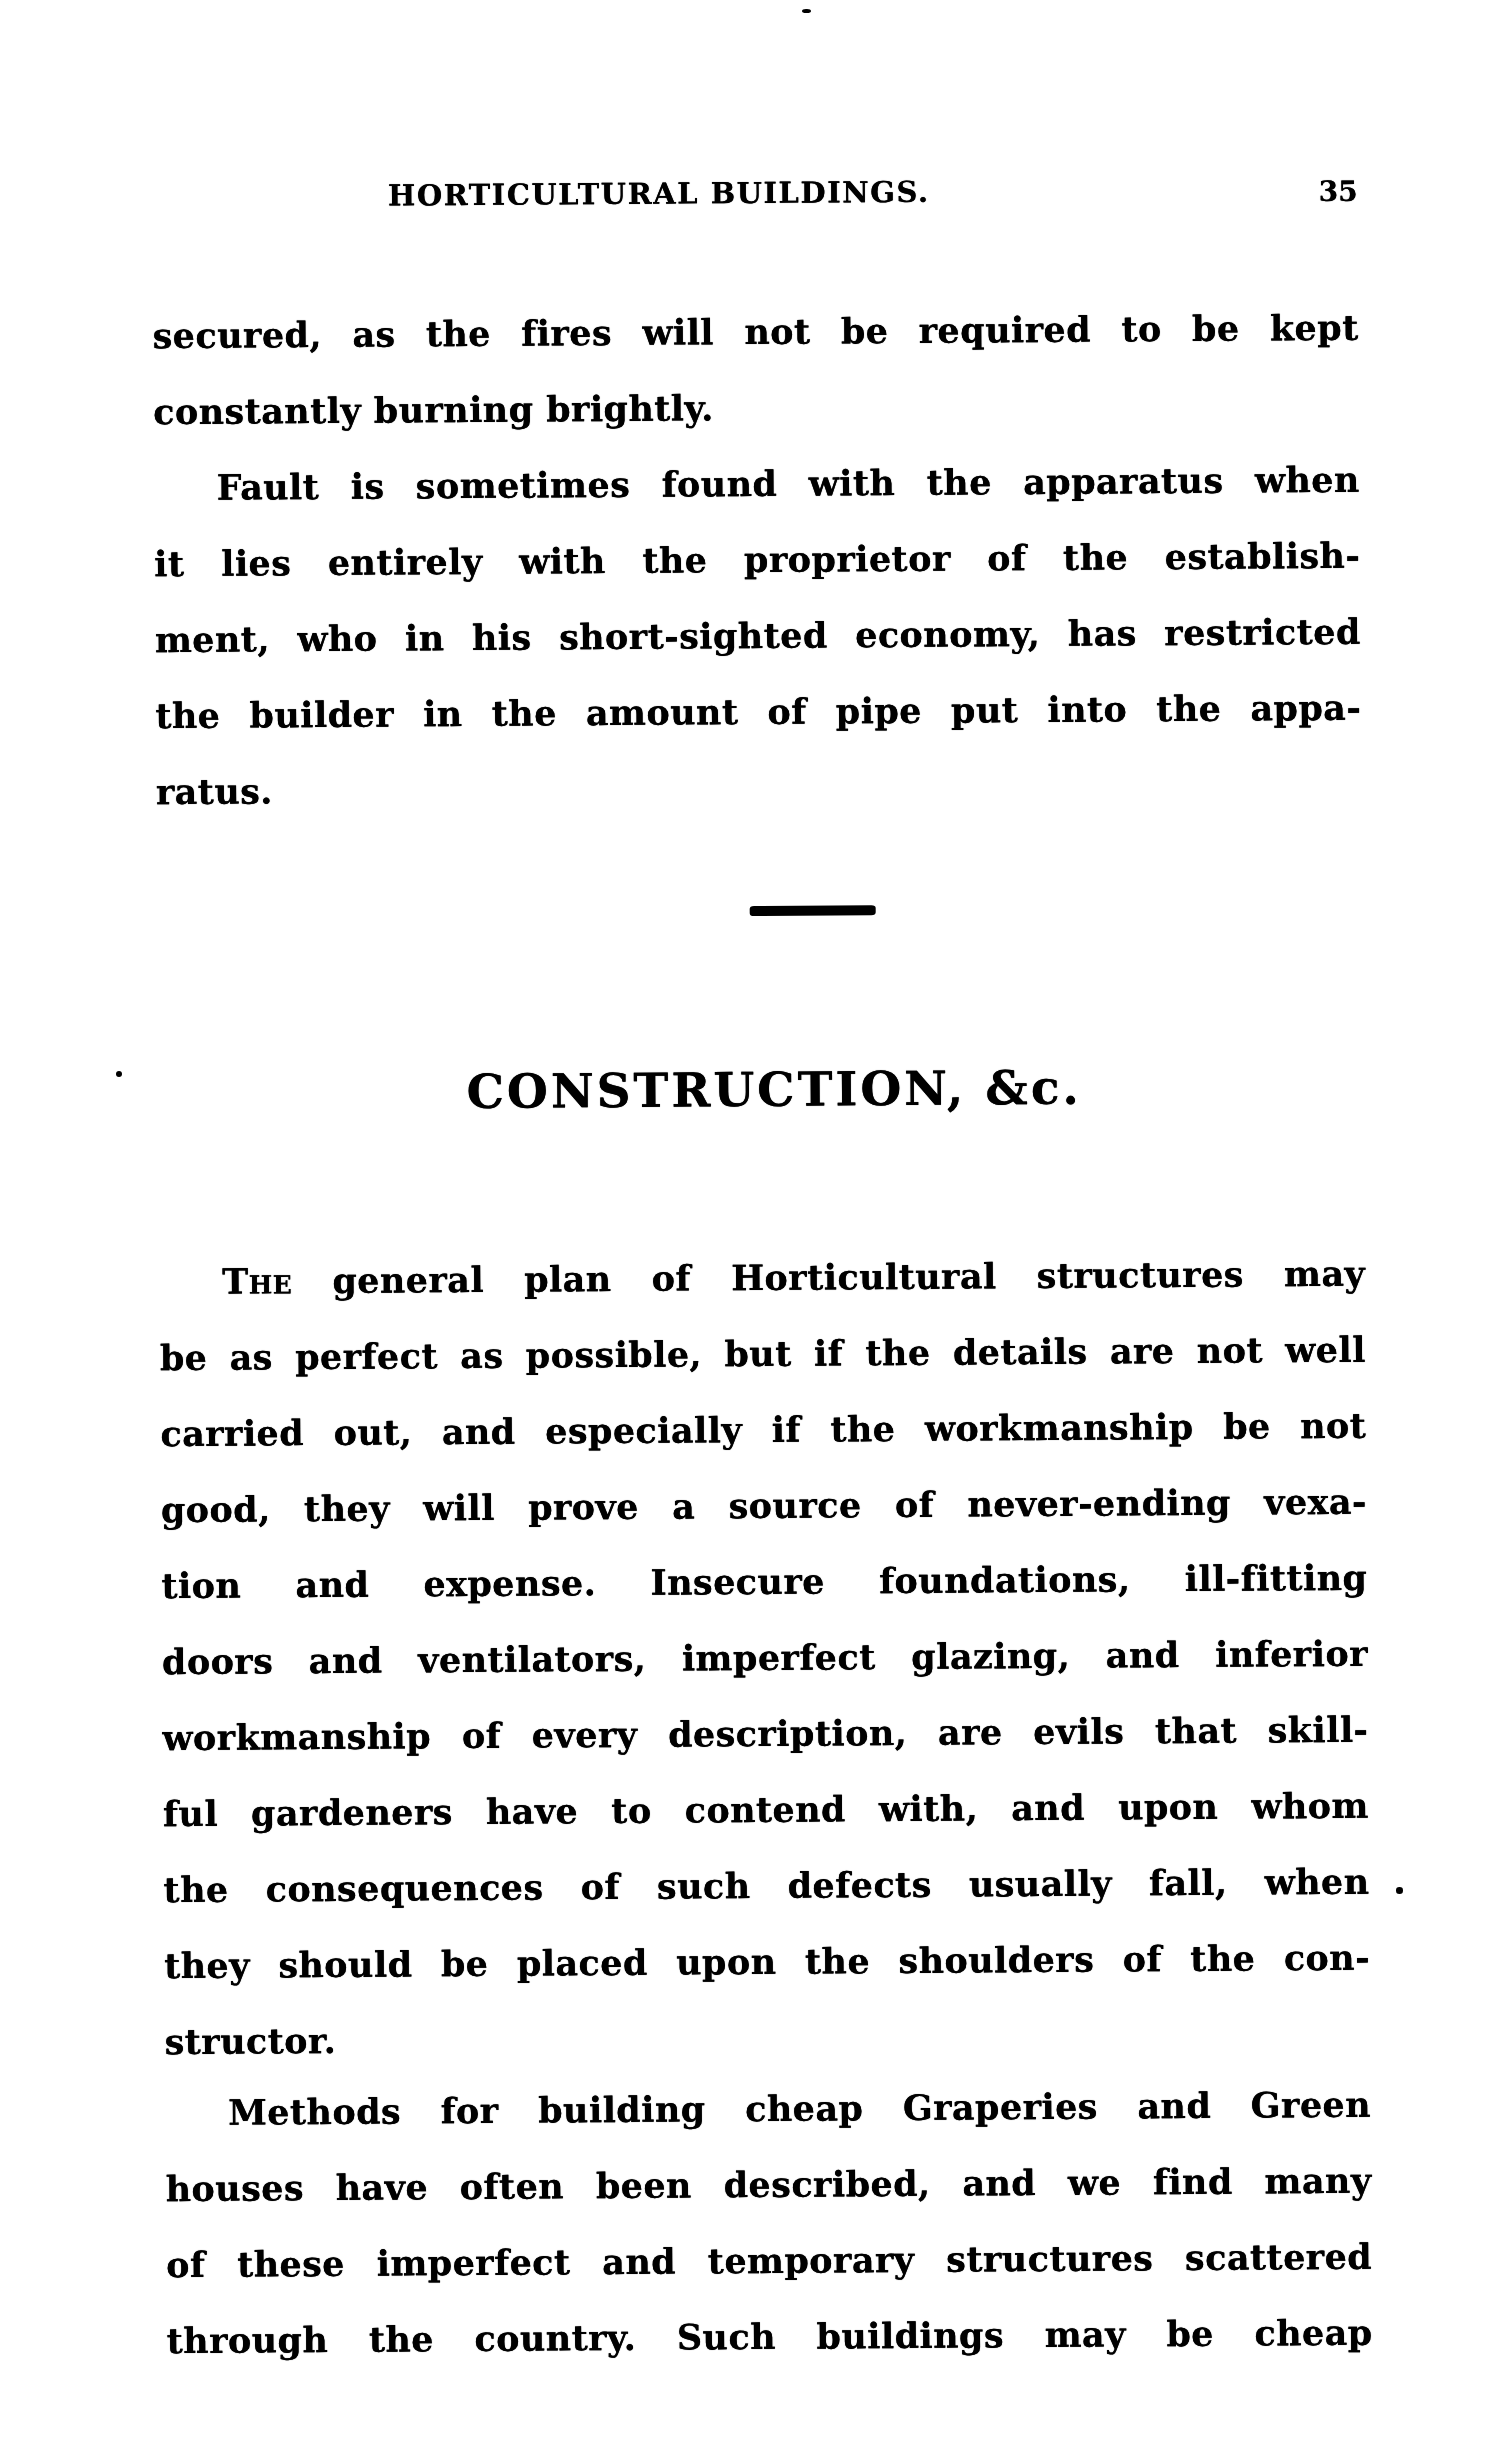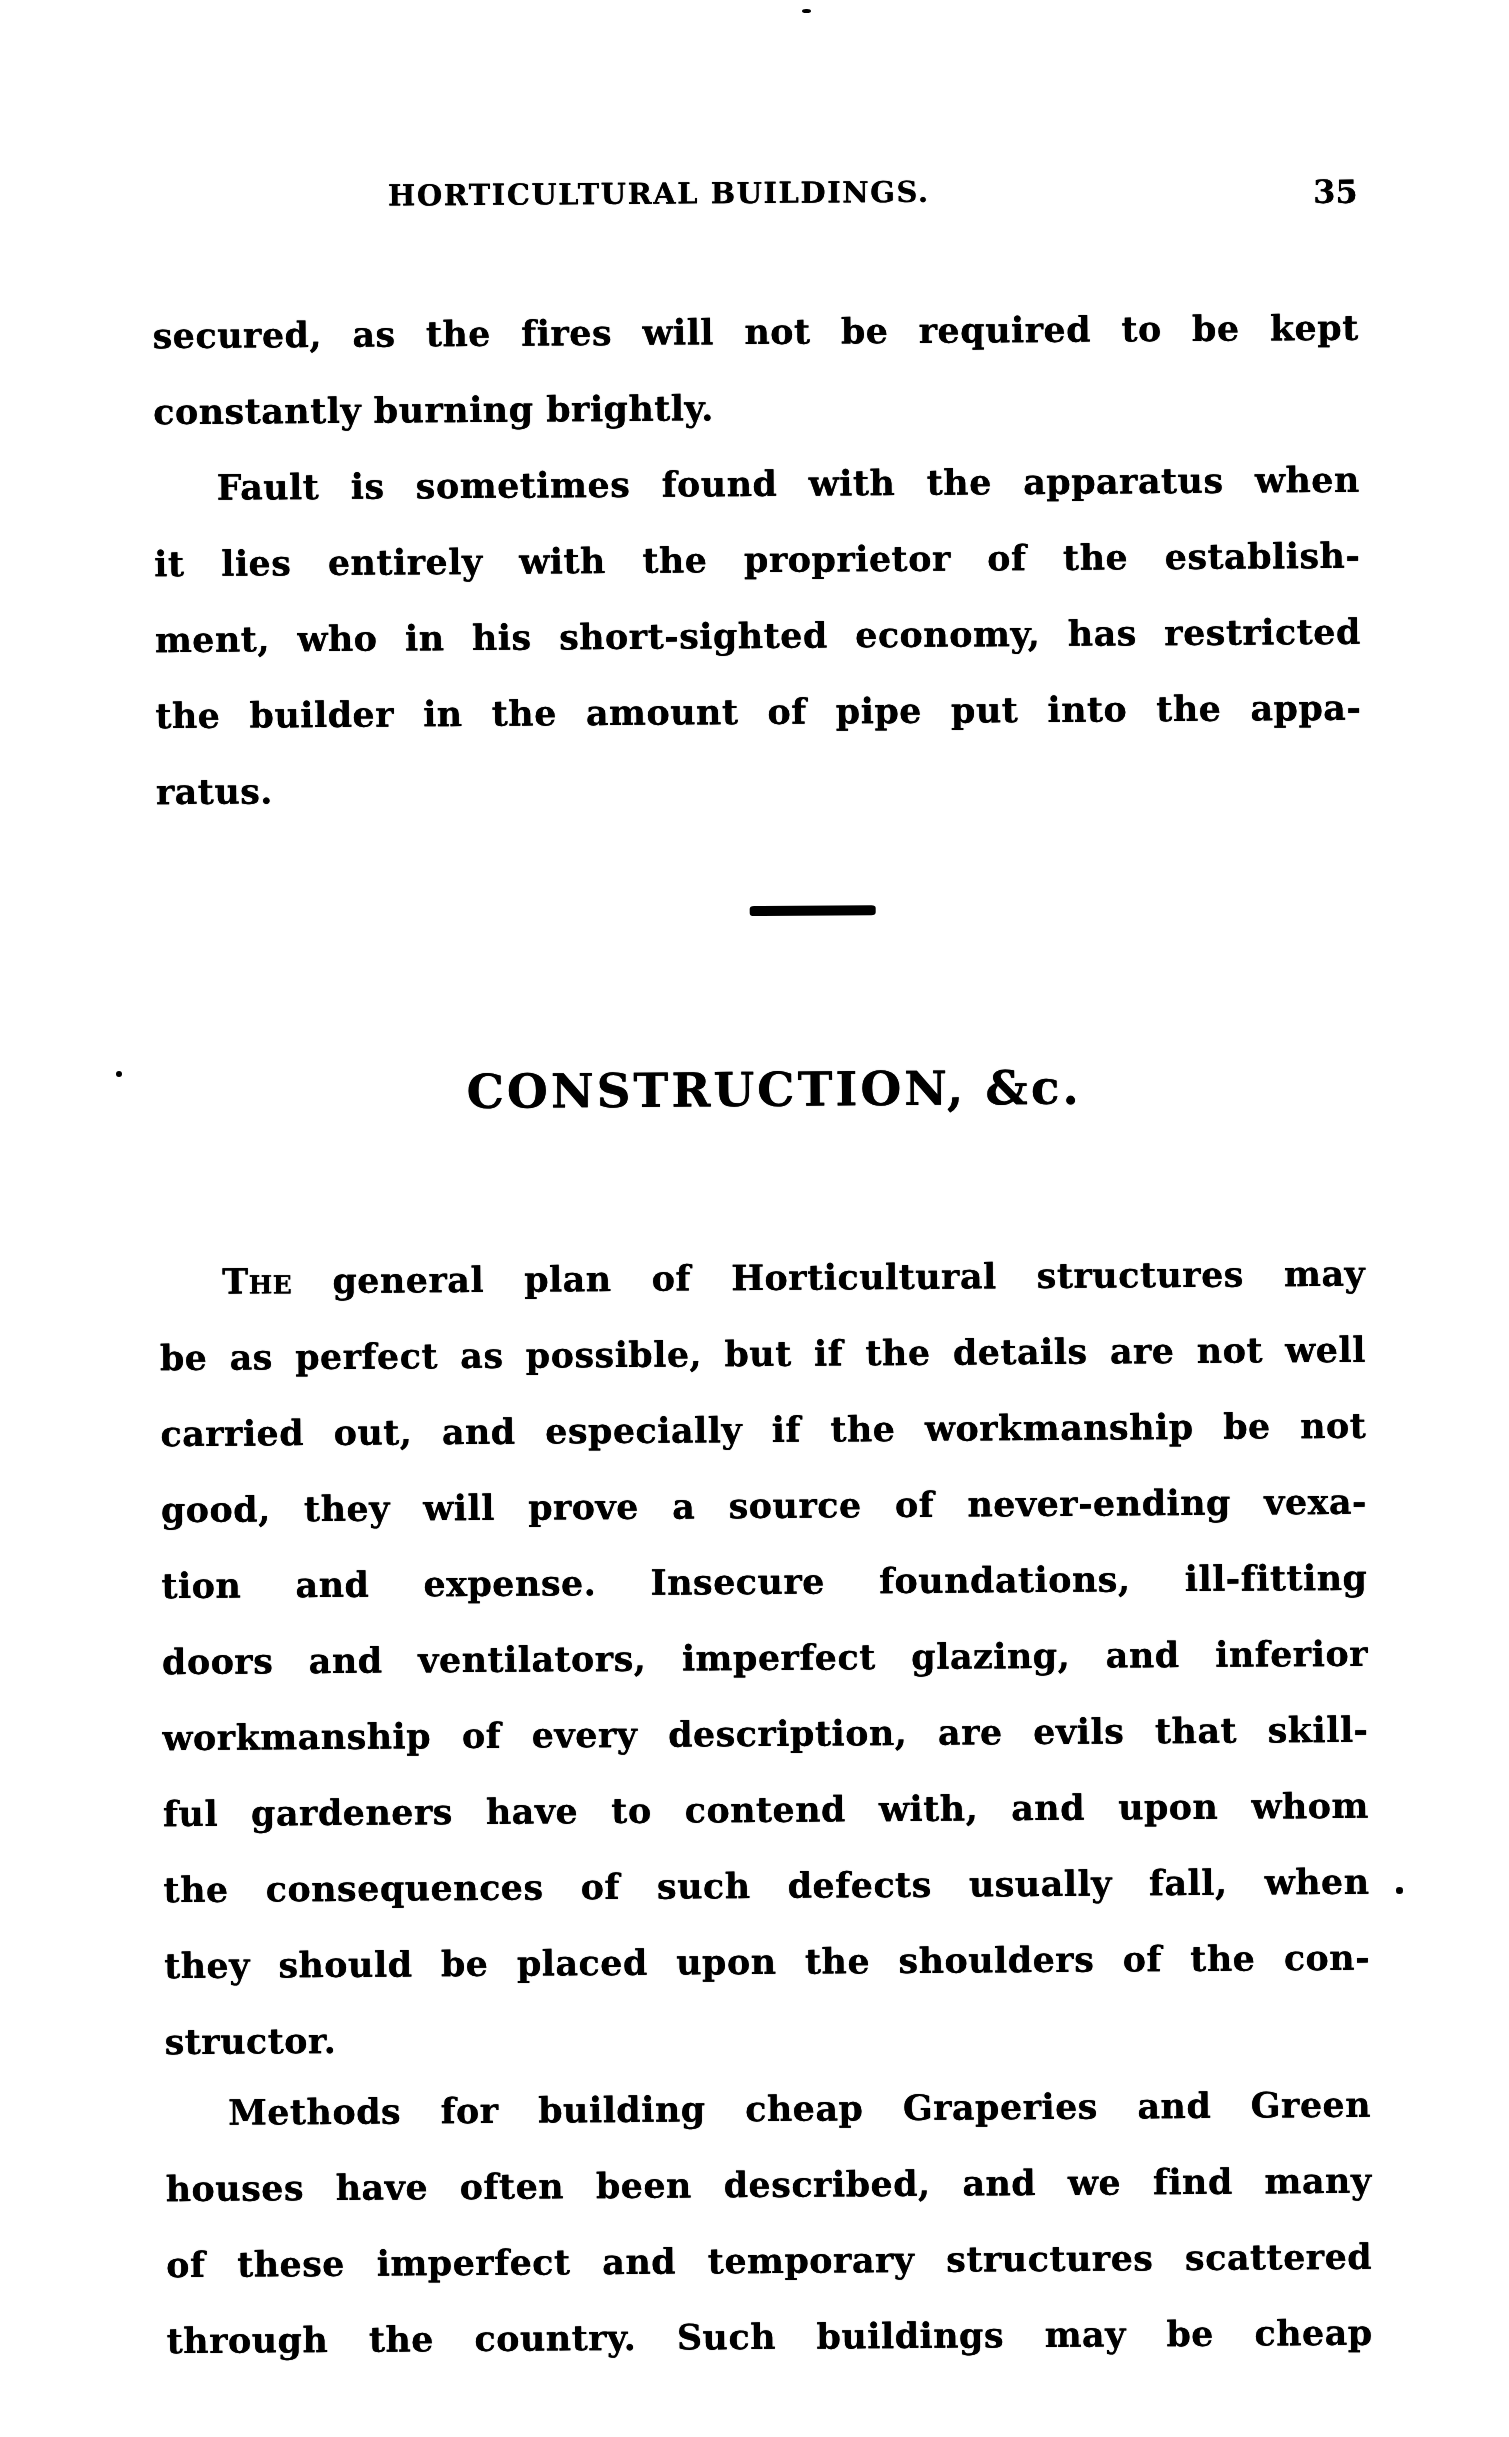--- a/index.html
+++ b/index.html
@@ -35,21 +35,21 @@
     text-align: center;
     font-size: 29px;
     letter-spacing: 1.5px;
     line-height: 51px;
     text-shadow: 0 0 0.7px #000;
   }
   .page-number {
     position: absolute;
     right: 0;
     top: 5.9px;
-    font-size: 32px;
+    font-size: 28px;
     line-height: 44px;
     text-shadow: 0 0 0.7px #000;
   }
   .para {
     position: absolute;
     left: 0;
     right: 0;
   }
   .line {
     height: 76px;

